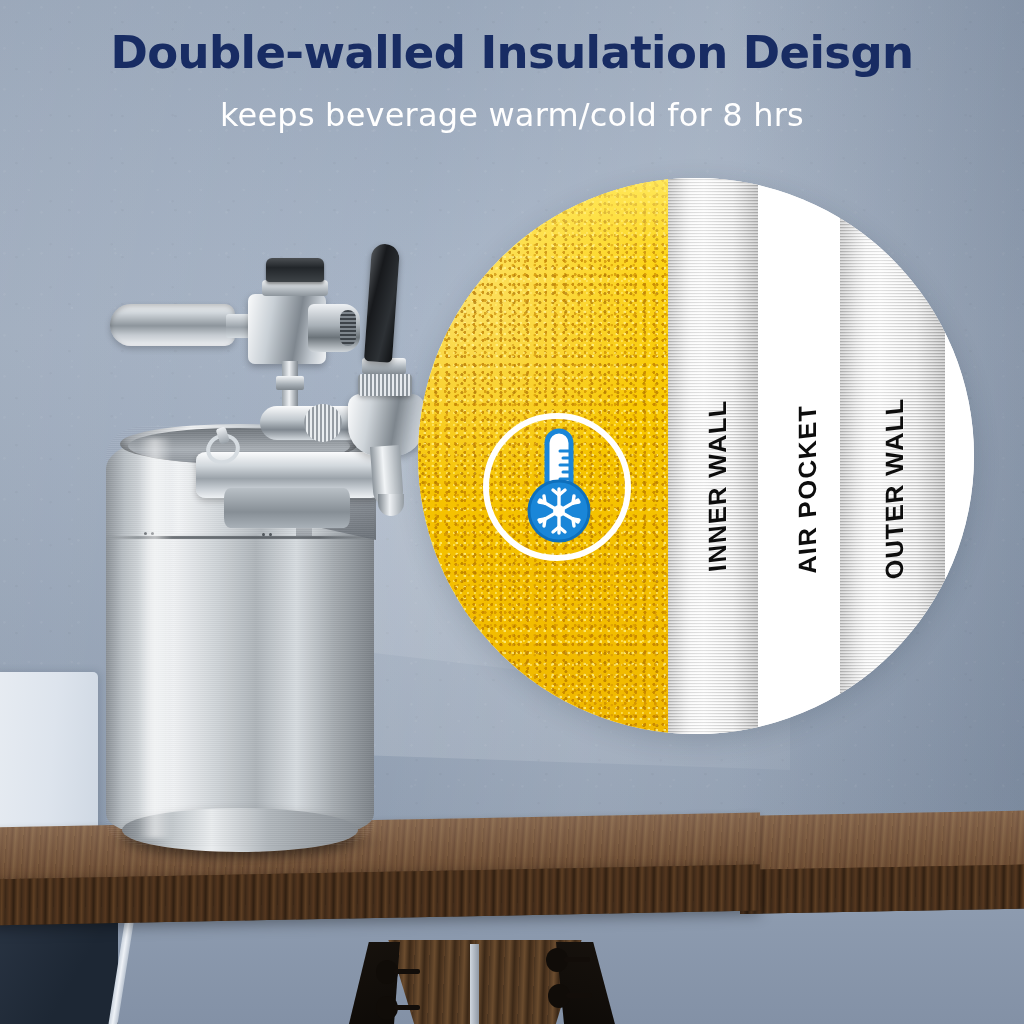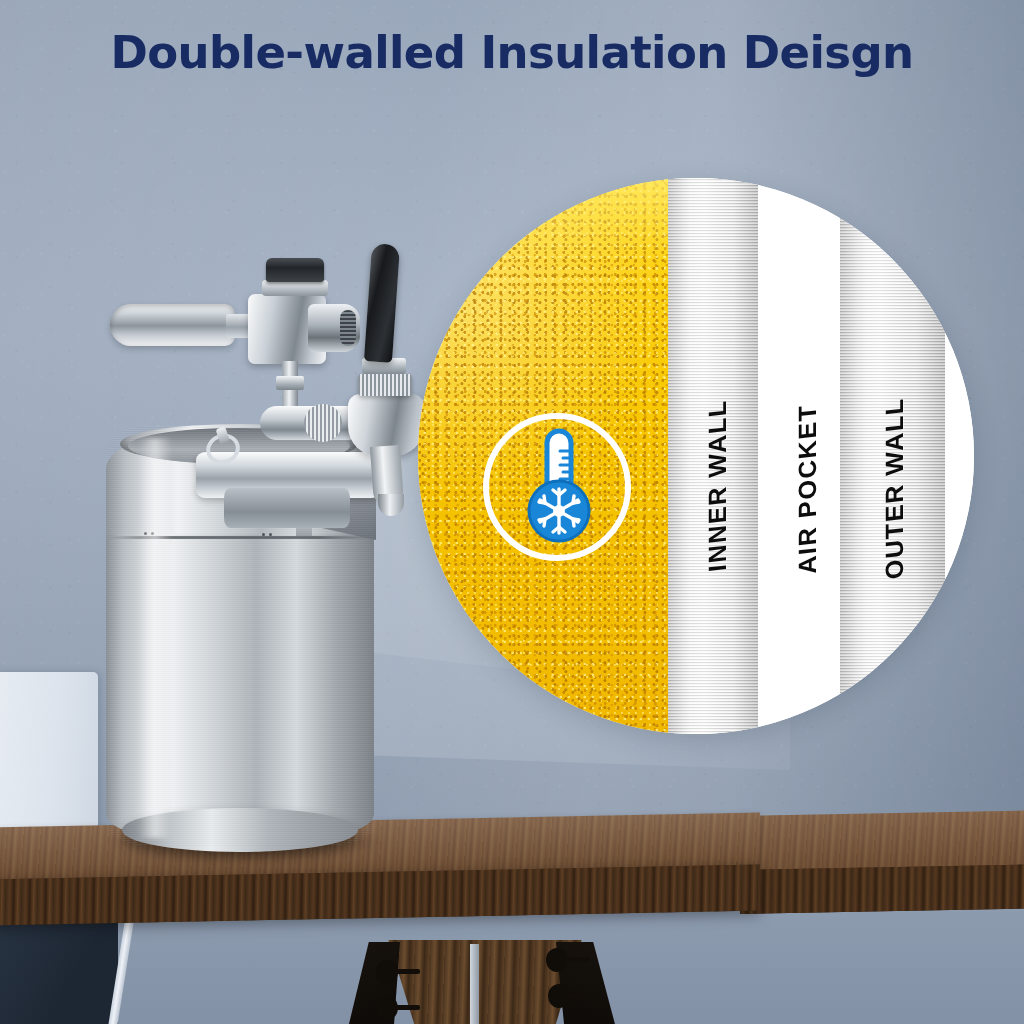--- a/index.html
+++ b/index.html
@@ -573,14 +573,15 @@
         <line x1="53" y1="92" x2="54" y2="99"></line>
       <line x1="53" y1="76" x2="59" y2="75"></line>
         <line x1="53" y1="76" x2="54" y2="69"></line>
       <line x1="25" y1="92" x2="19" y2="93"></line>
         <line x1="25" y1="92" x2="24" y2="99"></line>
       <circle cx="39" cy="84" r="4.2"></circle>
     </g>
   </svg>
 
   <div class="title">Double-walled Insulation Deisgn</div>
+  <div class="subtitle">keeps beverage warm/cold for 8 hrs</div>
 
 </div>
 
 </body></html>

